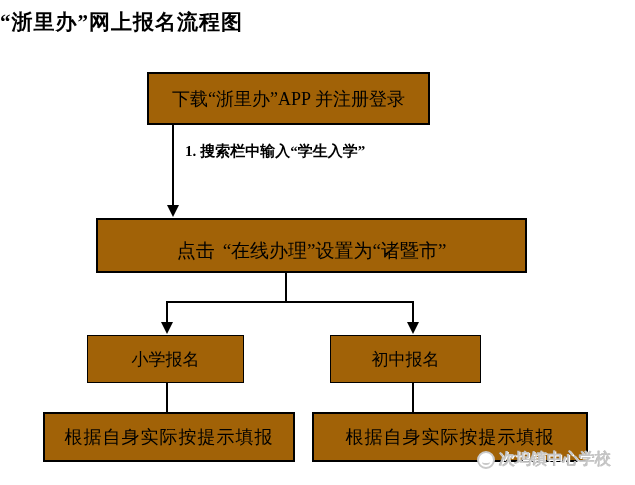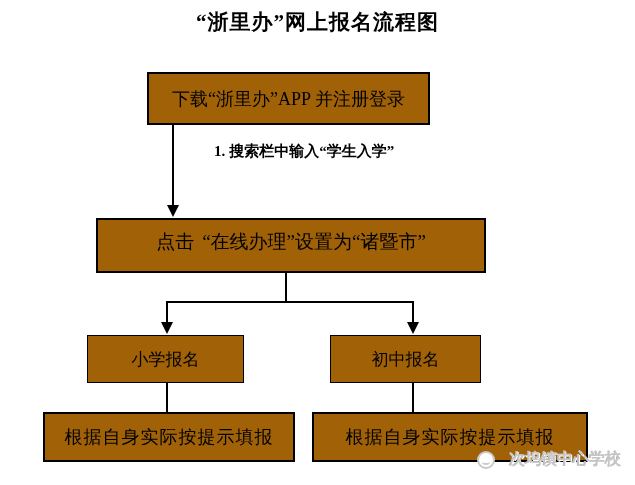--- a/index.html
+++ b/index.html
@@ -2,48 +2,48 @@
 <html><head>
 <meta charset="utf-8">
 <style>
   html,body{margin:0;padding:0;background:#fff;}
   .canvas{
     position:relative;width:635px;height:485px;background:#fff;overflow:hidden;
     font-family:"Liberation Serif","DejaVu Serif",serif;color:#000;
   }
   .title{
     position:absolute;left:0;top:8px;width:635px;margin:0;
-    text-align:center;font-size:21px;font-weight:bold;letter-spacing:1px;
+    text-align:left;font-size:21px;font-weight:bold;letter-spacing:1px;
   }
   .box{
     position:absolute;background:#a16207;border:2px solid #000;
     display:flex;align-items:center;justify-content:center;
     text-align:center;box-sizing:border-box;
   }
   .box-a{left:147px;top:72px;width:283px;height:53px;font-size:18px;}
-  .box-b{left:96px;top:218px;width:390px;height:55px;font-size:19px;align-items:flex-start;padding-top:9px;}
+  .box-b{left:96px;top:218px;width:431px;height:55px;font-size:19px;align-items:flex-start;padding-top:18px;}
   .box-b .main{font-weight:normal;margin-left:8px;}
   .box-c{left:87px;top:335px;width:157px;height:48px;font-size:17px;border-width:1.5px;}
   .box-d{left:330px;top:335px;width:151px;height:48px;font-size:17px;border-width:1.5px;}
   .box-e{left:43px;top:412px;width:252px;height:50px;font-size:18px;letter-spacing:1px;}
   .box-f{left:312px;top:412px;width:276px;height:50px;font-size:18px;letter-spacing:1px;}
   .vline{position:absolute;width:2px;background:#000;}
   .hline{position:absolute;height:2px;background:#000;}
   .arrowhead{
     position:absolute;width:0;height:0;
     border-left:6px solid transparent;border-right:6px solid transparent;
     border-top:12px solid #000;
   }
   .notes{
-    position:absolute;left:185px;top:138px;font-size:15px;line-height:26px;white-space:nowrap;margin-left:29px;
+    position:absolute;left:185px;top:138px;font-size:15px;line-height:26px;white-space:nowrap;
   }
   .notes .bold{font-weight:bold;}
   .notes .num{display:inline-block;margin-right:4px;}
   .watermark{
-    position:absolute;left:477px;top:449px;display:flex;align-items:center;gap:14px;
+    position:absolute;left:477px;top:449px;display:flex;align-items:center;gap:4px;
     color:#c6c6c6;font-weight:bold;font-size:16px;white-space:nowrap;
     text-shadow:1px 1px 0 #ffffff, -0.5px -0.5px 0 #a8a8a8;
   }
   .wm-logo{
     width:18px;height:18px;border-radius:50%;border:2px solid #c9c9c9;
     box-sizing:border-box;position:relative;background:#fff;flex:0 0 auto;
   }
   .wm-logo::after{
     content:"";position:absolute;left:3px;top:6px;width:8px;height:4px;
     border-bottom:2px solid #c9c9c9;border-radius:50%;

